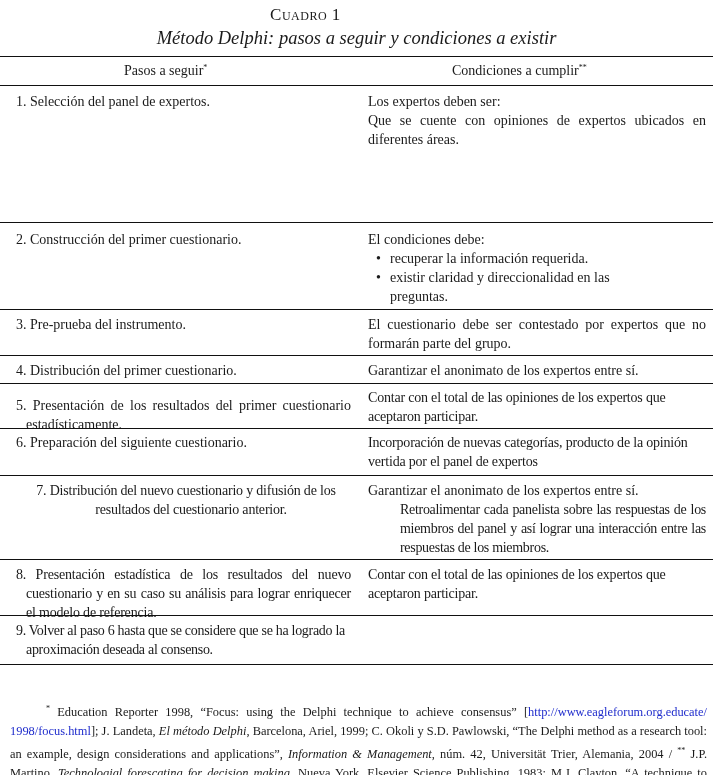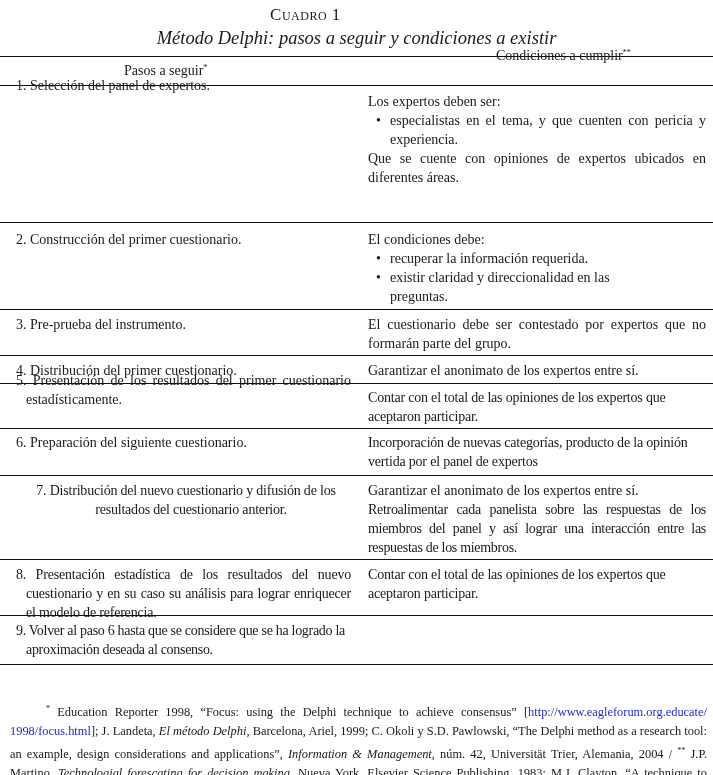--- a/index.html
+++ b/index.html
@@ -15,21 +15,21 @@
     .caption-title {
       position: absolute; top: 28px; left: 0; width: 713px; text-align: center;
       font-size: 18.5px; font-style: italic;
     }
     .rule { position: absolute; left: 0; width: 713px; height: 1.3px; background: #111; }
     .cell { position: absolute; font-size: 14px; line-height: 19px; }
     .left { left: 16px; width: 330px; }
     .right { left: 368px; width: 338px; }
     .header { font-size: 14px; }
     .hdr-left { position: absolute; top: 63px; left: 124px; }
-    .hdr-right { position: absolute; top: 48px; left: 452px; margin-left: 44px; }
+    .hdr-right { position: absolute; top: 63px; left: 452px; }
     sup { font-size: 8px; vertical-align: 5px; }
     .hang { padding-left: 10px; text-indent: -10px; }
     .just-last { text-align: justify; text-align-last: left; }
     .bullet-item { padding-left: 22px; text-indent: -14px; text-align: justify; }
     .bullet-item.ragged { text-align: left; }
     .bullet-dot { display: inline-block; width: 14px; text-indent: 0; }
     .footnote {
       position: absolute; top: 667px; left: 10px; width: 697px;
       font-size: 12.4px; line-height: 19px; text-align: justify; margin-top: 32px;
     }
@@ -48,56 +48,55 @@
 
   <div class="header hdr-left">
     <span>Pasos a seguir</span><sup>*</sup>
   </div>
   <div class="header hdr-right">
     <span>Condiciones a cumplir</span><sup>**</sup>
   </div>
 
   <div class="rule" style="top:85px;"></div>
 
-  <div class="cell left hang" style="top:76px;">1. Selección del panel de expertos.</div>
+  <div class="cell left hang" style="top:92px;">1. Selección del panel de expertos.</div>
   <div class="cell right" style="top:92px;">
     <div>Los expertos deben ser:</div>
-    <div class="bullet-item"><span class="bullet-dot">•</span><span>especialistas en el tema, y que cuenten con pericia y experiencia.</span></div>
     <div class="just-last">Que se cuente con opiniones de expertos ubicados en diferentes áreas.</div>
   </div>
   <div class="rule" style="top:222px;"></div>
 
   <div class="cell left hang" style="top:230px;">2. Construcción del primer cuestionario.</div>
   <div class="cell right" style="top:230px;">
     <div>El condiciones debe:</div>
     <div class="bullet-item ragged"><span class="bullet-dot">•</span><span>recuperar la información requerida.</span></div>
     <div class="bullet-item ragged" style="padding-right:54px;"><span class="bullet-dot">•</span><span>existir claridad y direccionalidad en las preguntas.</span></div>
   </div>
   <div class="rule" style="top:309px;"></div>
 
   <div class="cell left hang" style="top:315px;">3. Pre-prueba del instrumento.</div>
   <div class="cell right just-last" style="top:315px;">El cuestionario debe ser contestado por expertos que no formarán parte del grupo.</div>
   <div class="rule" style="top:355px;"></div>
 
   <div class="cell left hang" style="top:361px;">4. Distribución del primer cuestionario.</div>
   <div class="cell right" style="top:361px;">Garantizar el anonimato de los expertos entre sí.</div>
   <div class="rule" style="top:383px;"></div>
 
-  <div class="cell left hang just-last" style="top:371px; width:325px;">5. Presentación de los resultados del primer cuestionario estadísticamente.</div>
+  <div class="cell left hang just-last" style="top:396px; width:325px;">5. Presentación de los resultados del primer cuestionario estadísticamente.</div>
   <div class="cell right" style="top:388px; letter-spacing:-0.2px;">Contar con el total de las opiniones de los expertos que aceptaron participar.</div>
   <div class="rule" style="top:428px;"></div>
 
   <div class="cell left hang" style="top:433px;">6. Preparación del siguiente cuestionario.</div>
   <div class="cell right" style="top:433px; letter-spacing:-0.2px;">Incorporación de nuevas categorías, producto de la opinión vertida por el panel de expertos</div>
   <div class="rule" style="top:475px;"></div>
 
   <div class="cell left hang" style="top:481px; letter-spacing:-0.2px;text-align:center;">7. Distribución del nuevo cuestionario y difusión de los resultados del cuestionario anterior.</div>
   <div class="cell right" style="top:481px;">
     <div>Garantizar el anonimato de los expertos entre sí.</div>
-    <div class="just-last" style="letter-spacing:-0.3px;">Retroalimentar cada panelista sobre las respuestas de los miembros del panel y así lograr una interacción entre las respuestas de los miembros.</div>
+    <div class="just-last" style="letter-spacing:-0.3px;margin-left:32px;">Retroalimentar cada panelista sobre las respuestas de los miembros del panel y así lograr una interacción entre las respuestas de los miembros.</div>
   </div>
   <div class="rule" style="top:559px;"></div>
 
   <div class="cell left hang just-last" style="top:565px; width:325px; letter-spacing:-0.2px;">8. Presentación estadística de los resultados del nuevo cuestionario y en su caso su análisis para lograr enriquecer el modelo de referencia.</div>
   <div class="cell right" style="top:565px; letter-spacing:-0.2px;">Contar con el total de las opiniones de los expertos que aceptaron participar.</div>
   <div class="rule" style="top:615px;"></div>
 
   <div class="cell left hang" style="top:621px; width:320px; letter-spacing:-0.3px;">9. Volver al paso 6 hasta que se considere que se ha logrado la aproximación deseada al consenso.</div>
   <div class="cell right" style="top:621px;"></div>
   <div class="rule" style="top:664px;"></div>

